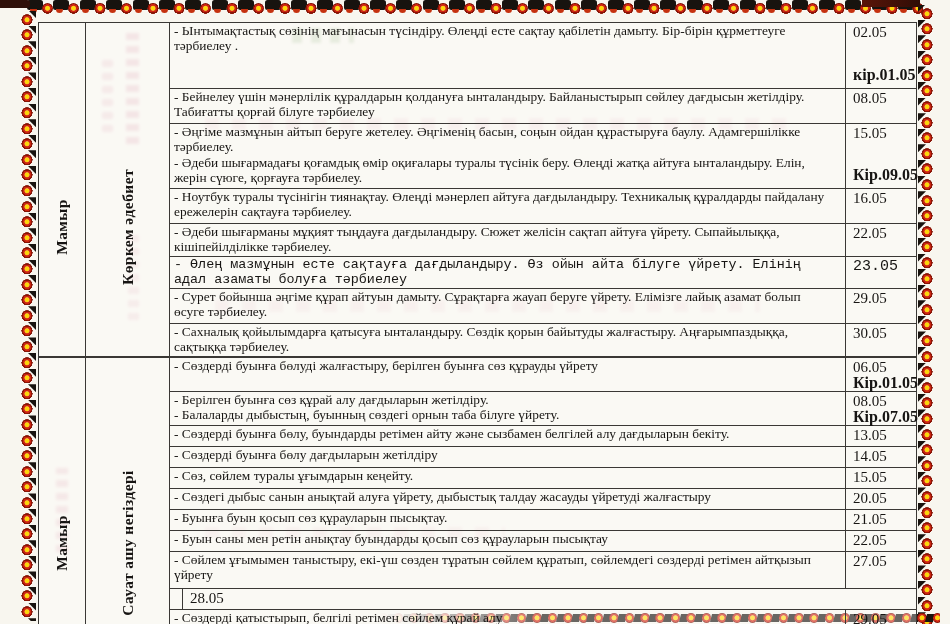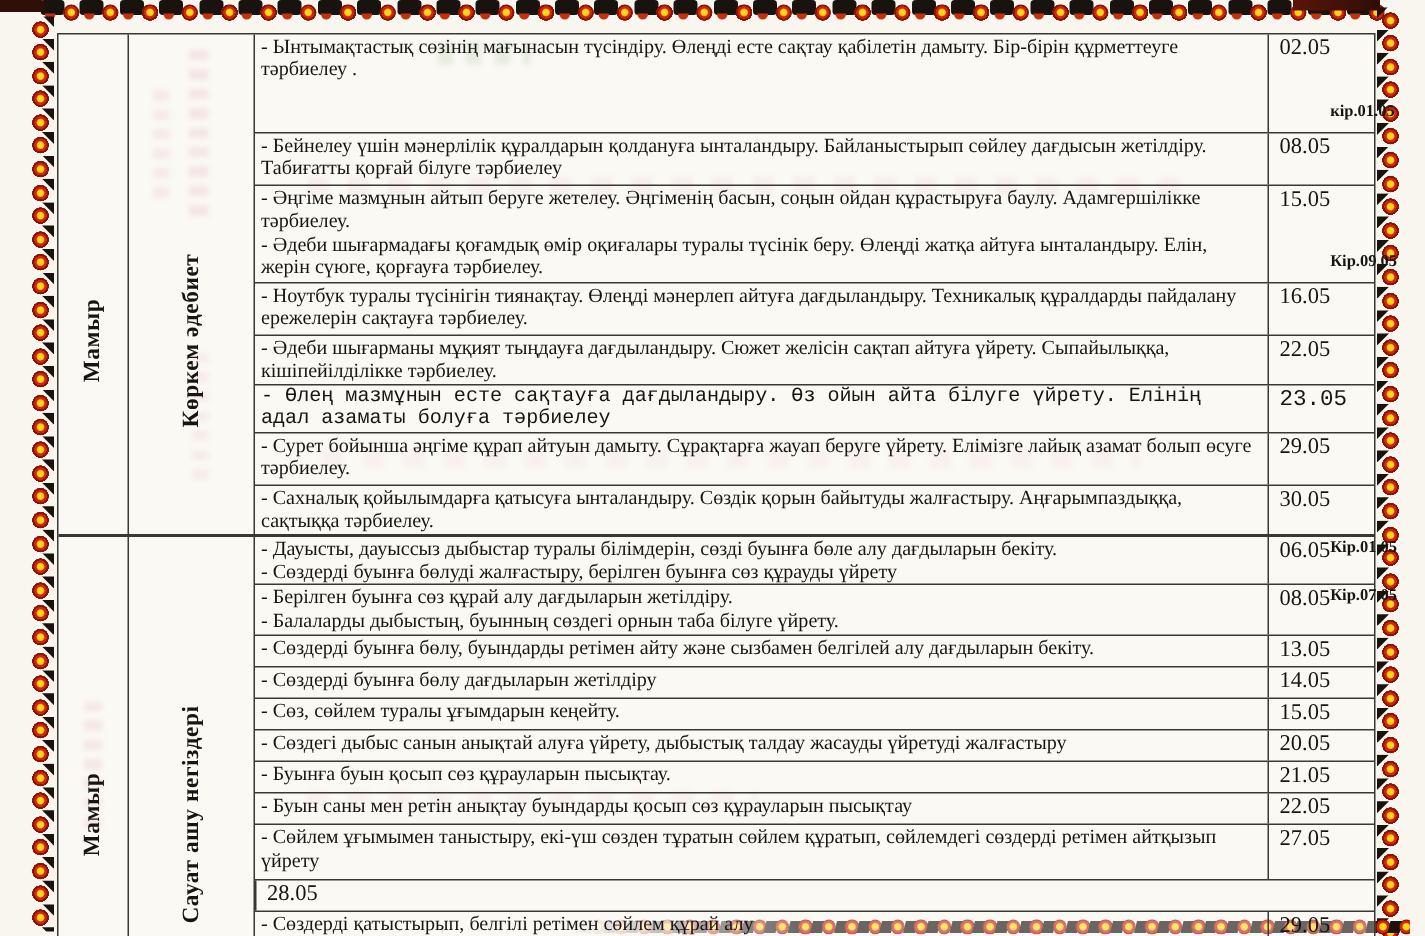--- a/index.html
+++ b/index.html
@@ -15,22 +15,22 @@
   .cell-month{width:47px;border-right:1.2px solid #3a3835;display:flex;align-items:center;justify-content:center;}
   .cell-subject{width:84px;border-right:1.2px solid #3a3835;display:flex;align-items:center;justify-content:center;}
   .rot{white-space:nowrap;font-weight:bold;font-size:15.5px;letter-spacing:.4px;}
   .off0{transform:translateY(38px) rotate(-90deg);}
   .off1{transform:translateY(44px) rotate(-90deg);}
   .rows{flex:1;display:flex;flex-direction:column;}
   .row{display:flex;border-bottom:1.1px solid #3a3835;}
   .row:last-child{border-bottom:none;gap:12px;}
   .cell-content{flex:1;padding:0 6px 1px 4px;font-size:13.4px;line-height:15.3px;}
   .cell-date{width:71px;border-left:1.1px solid #3a3835;padding:1px 2px 2px 7px;
-             font-size:15px;display:flex;flex-direction:row;line-height:17px;}
-  .extra{font-weight:bold;font-size:11px;line-height:13px;}
+             font-size:15px;display:flex;flex-direction:column;line-height:17px;margin-left:12px;}
+  .extra{font-weight:bold;font-size:16px;line-height:13px;}
   .extra.spread{margin-top:auto;margin-bottom:5px;}
 
   
   .orn{position:absolute;pointer-events:none;}
   .orn-top{left:27px;top:0;width:896px;height:16px;display:flex;overflow:hidden;}
   .t-unit{position:relative;flex:0 0 26.4px;height:16px;}
   .t-black{position:absolute;left:0;top:0;width:16px;height:9.5px;background:#18130f;border-radius:2.5px;}
   .t-sub{position:absolute;left:2.5px;top:9px;width:7px;height:4px;background:#c5310f;border-radius:0 0 6px 6px;}
   .flower{border-radius:50%;
     background:radial-gradient(circle at 50% 48%,#ffd708 0 1.9px,#e8a93c 2.3px,#cf2410 2.9px 4.1px,#8a1507 4.2px 5.5px,rgba(0,0,0,0) 5.6px);}
@@ -821,21 +821,20 @@
       <div class="section sec-b">
         <div class="cell-month">
           <span class="rot off1">Мамыр</span>
         </div>
         <div class="cell-subject">
           <span class="rot off1">Сауат ашу негіздері</span>
         </div>
         <div class="rows">
           <div class="row" style="min-height: 31px;">
             <div class="cell-content">
-              <div class="item">- Дауысты, дауыссыз дыбыстар туралы білімдерін, сөзді буынға бөле алу дағдыларын бекіту.</div>
               <div class="item">- Сөздерді буынға бөлуді жалғастыру, берілген буынға сөз құрауды үйрету</div>
             </div>
             <div class="cell-date">
               <div class="date">06.05</div>
               <div class="extra">Кір.01.05</div>
             </div>
           </div>
           <div class="row" style="min-height: 34px;">
             <div class="cell-content">
               <div class="item">- Берілген буынға сөз құрай алу дағдыларын жетілдіру.</div>

